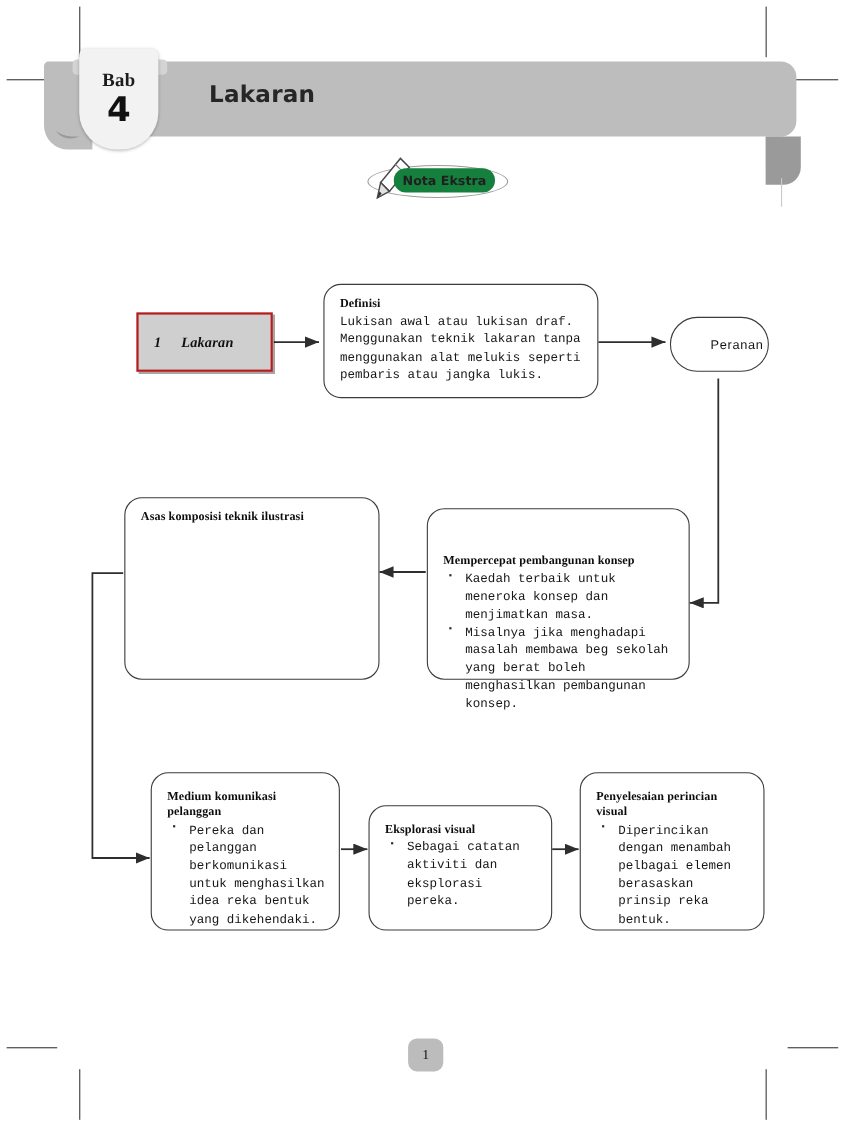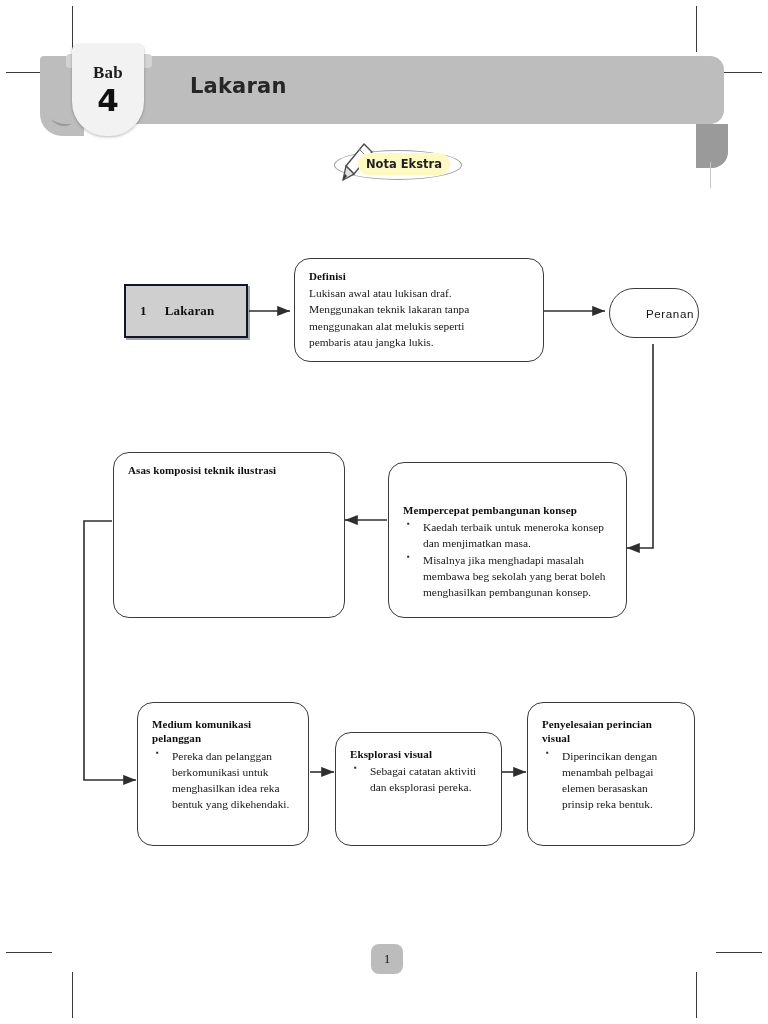--- a/index.html
+++ b/index.html
@@ -58,56 +58,57 @@
   }
 
   
   #nota-ekstra{position:absolute;left:334px;top:146px;width:126px;height:36px;}
   .nota-ellipse{
     position:absolute;left:0;top:4px;width:126px;height:28px;
     border:1.4px solid #9c9c9c;border-radius:50%;
   }
   .nota-pill{
     position:absolute;left:24px;top:7px;width:92px;height:22px;
-    background:#fef9c3;border-radius:11px;
+    background:#15803d;border-radius:11px;
     display:flex;align-items:center;justify-content:center;
   }
   .nota-pill span{
     font-family:"DejaVu Sans",sans-serif;font-weight:bold;font-size:11.5px;color:#1f1f1f;
   }
   .nota-pencil{position:absolute;left:4px;top:-4px;width:40px;height:44px;}
 
   
   #flow{position:absolute;left:0;top:0;width:768px;height:1024px;}
   svg.conn{position:absolute;left:0;top:0;width:768px;height:1024px;pointer-events:none;}
 
   .node{position:absolute;box-sizing:border-box;}
 
   .node-plain{
-    background:#cfcfcf;border:2px solid #0f172a;
+    background:#cfcfcf;border:2px solid #b91c1c;
     display:flex;align-items:center;
     box-shadow:2px 2px 0 rgba(0,0,0,.35);
+    font-style:italic;
   }
   .node-plain .lbl{
     font-family:"Liberation Serif",serif;font-weight:bold;font-size:13px;color:#101010;
     padding-left:14px;letter-spacing:.2px;
   }
   .node-plain .lbl .num{margin-right:18px;}
 
   .node-wavy{
     background:#fff;border:1.3px solid #3b3b3b;border-radius:16px;
     padding:10px 12px 10px 14px;
   }
   .node-wavy.oval{border-radius:26px;display:flex;align-items:center;justify-content:center;}
   .node-wavy .hdr{
     font-family:"Liberation Serif",serif;font-weight:bold;font-size:11px;
     color:#0d0d0d;line-height:1.3;margin-bottom:2px;letter-spacing:.1px;
   }
   .node-wavy .body{
-    font-family:Liberation Serif, serif;font-size:11.4px;color:#161616;line-height:1.42;
+    font-family:Liberation Mono, monospace;font-size:11.4px;color:#161616;line-height:1.42;
   }
   .node-wavy .oval-lbl{
     font-family:Liberation Sans, sans-serif;font-size:11.6px;color:#131313;letter-spacing:.6px;margin-left:32px;
   }
   ul.bul{margin:1px 0 0 0;padding:0 0 0 20px;list-style:none;}
   ul.bul li{position:relative;margin-bottom:0px;line-height:1.42;}
   ul.bul li:before{
     content:"\25AA";position:absolute;left:-16px;top:-1px;font-size:8px;color:#2a2a2a;
   }
 

